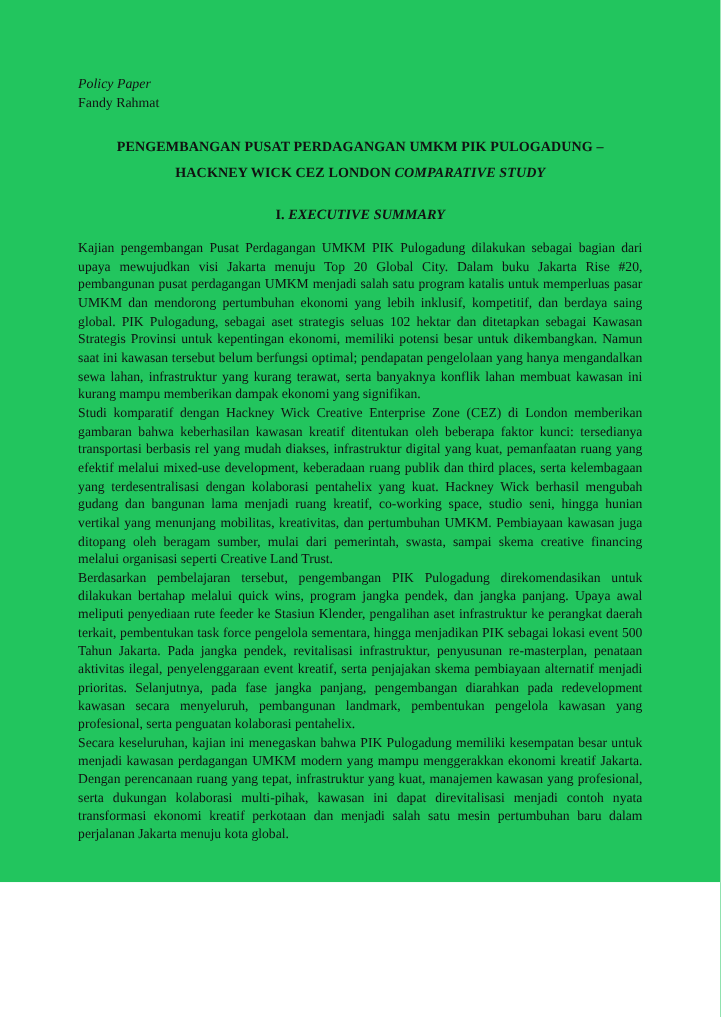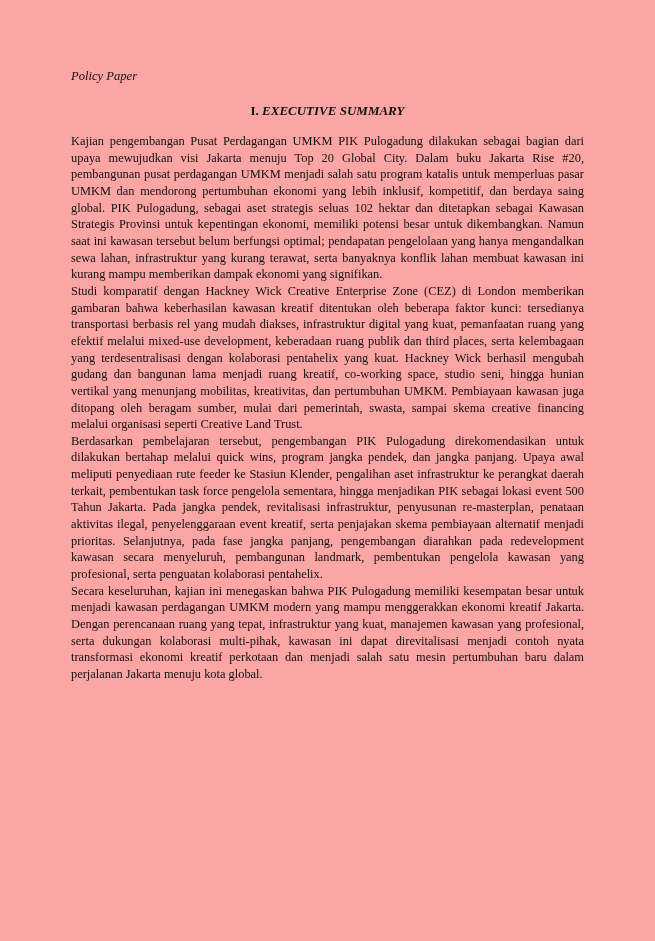--- a/index.html
+++ b/index.html
@@ -9,22 +9,22 @@
     background: #ffffff;
   }
   body {
     font-family: "Liberation Serif", "DejaVu Serif", serif;
     color: #111111;
     -webkit-font-smoothing: antialiased;
   }
   .page {
     position: relative;
     width: 655px;
-    height: 941px;
-    background: #fca5a5;
+    height: 802px;
+    background: #22c55e;
     overflow: hidden;
     box-sizing: border-box;
   }
   .content {
     position: absolute;
     left: 71px;
     top: 68px;
     width: 513px;
   }
 
@@ -86,22 +86,27 @@
   }
 </style>
 </head>
 <body>
 
 <div class="page">
   <div class="content">
 
     <div class="byline">
       <div class="doc-kind">Policy Paper</div>
+      <div class="author">Fandy Rahmat</div>
     </div>
 
+    <div class="doc-title">
+      <span class="title-line">PENGEMBANGAN PUSAT PERDAGANGAN UMKM PIK PULOGADUNG –</span>
+      <span class="title-line"><span>HACKNEY WICK CEZ LONDON </span><span class="it">COMPARATIVE STUDY</span></span>
+    </div>
 
     <div class="section-heading">
       <span class="sec-num">I.</span><span>&nbsp;</span><span class="sec-title">EXECUTIVE SUMMARY</span>
     </div>
 
     <div class="body-text" id="body-text">
         <p><span>Kajian pengembangan Pusat Perdagangan UMKM PIK Pulogadung dilakukan sebagai bagian dari upaya mewujudkan visi Jakarta menuju </span><span class="it">Top 20 Global City</span><span>. Dalam buku </span><span class="it">Jakarta Rise #20</span><span>, pembangunan pusat perdagangan UMKM menjadi salah satu program katalis untuk memperluas pasar UMKM dan mendorong pertumbuhan ekonomi yang lebih inklusif, kompetitif, dan berdaya saing global. PIK Pulogadung, sebagai aset strategis seluas 102 hektar dan ditetapkan sebagai Kawasan Strategis Provinsi untuk kepentingan ekonomi, memiliki potensi besar untuk dikembangkan. Namun saat ini kawasan tersebut belum berfungsi optimal; pendapatan pengelolaan yang hanya mengandalkan sewa lahan, infrastruktur yang kurang terawat, serta banyaknya konflik lahan membuat kawasan ini kurang mampu memberikan dampak ekonomi yang signifikan.</span></p>
         <p><span>Studi komparatif dengan Hackney Wick Creative Enterprise Zone (CEZ) di London memberikan gambaran bahwa keberhasilan kawasan kreatif ditentukan oleh beberapa faktor kunci: tersedianya transportasi berbasis rel yang mudah diakses, infrastruktur digital yang kuat, pemanfaatan ruang yang efektif melalui </span><span class="it">mixed-use development</span><span>, keberadaan ruang publik dan </span><span class="it">third places</span><span>, serta kelembagaan yang terdesentralisasi dengan kolaborasi pentahelix yang kuat. Hackney Wick berhasil mengubah gudang dan bangunan lama menjadi ruang kreatif, co-working space, studio seni, hingga hunian vertikal yang menunjang mobilitas, kreativitas, dan pertumbuhan UMKM. Pembiayaan kawasan juga ditopang oleh beragam sumber, mulai dari pemerintah, swasta, sampai skema </span><span class="it">creative financing</span><span> melalui organisasi seperti Creative Land Trust.</span></p>
         <p><span>Berdasarkan pembelajaran tersebut, pengembangan PIK Pulogadung direkomendasikan untuk dilakukan bertahap melalui </span><span class="it">quick wins</span><span>, program jangka pendek, dan jangka panjang. Upaya awal meliputi penyediaan rute feeder ke Stasiun Klender, pengalihan aset infrastruktur ke perangkat daerah terkait, pembentukan task force pengelola sementara, hingga menjadikan PIK sebagai lokasi event 500 Tahun Jakarta. Pada jangka pendek, revitalisasi infrastruktur, penyusunan </span><span class="it">re-masterplan</span><span>, penataan aktivitas ilegal, penyelenggaraan event kreatif, serta penjajakan skema pembiayaan alternatif menjadi prioritas. Selanjutnya, pada fase jangka panjang, pengembangan diarahkan pada </span><span class="it">redevelopment</span><span> kawasan secara menyeluruh, pembangunan landmark, pembentukan pengelola kawasan yang profesional, serta penguatan kolaborasi pentahelix.</span></p>
         <p><span>Secara keseluruhan, kajian ini menegaskan bahwa PIK Pulogadung memiliki kesempatan besar untuk menjadi kawasan perdagangan UMKM modern yang mampu menggerakkan ekonomi kreatif Jakarta. Dengan perencanaan ruang yang tepat, infrastruktur yang kuat, manajemen kawasan yang profesional, serta dukungan kolaborasi multi-pihak, kawasan ini dapat direvitalisasi menjadi contoh nyata transformasi ekonomi kreatif perkotaan dan menjadi salah satu mesin pertumbuhan baru dalam perjalanan Jakarta menuju kota global.</span></p>

